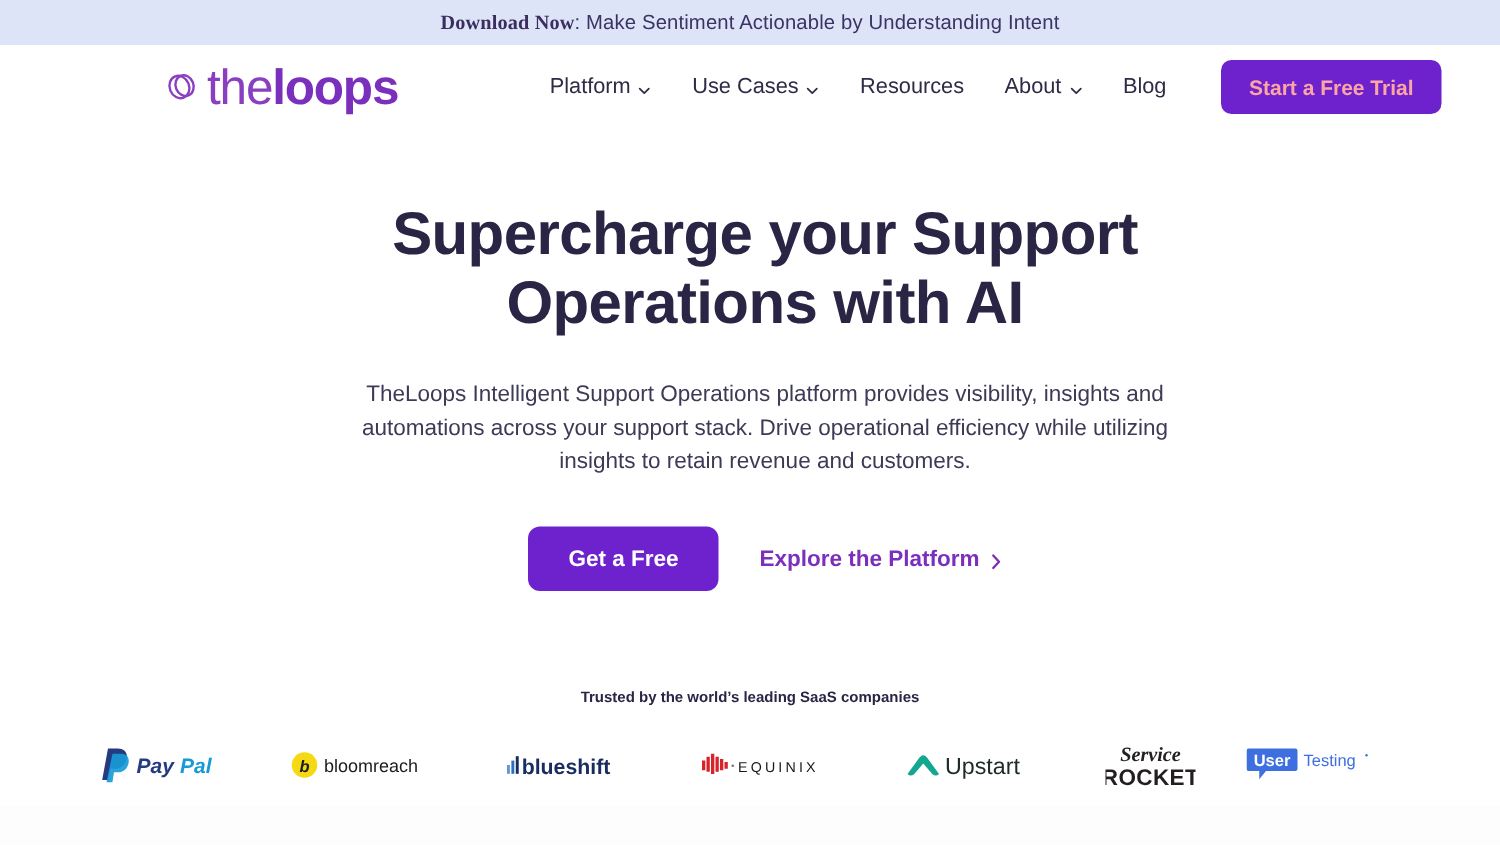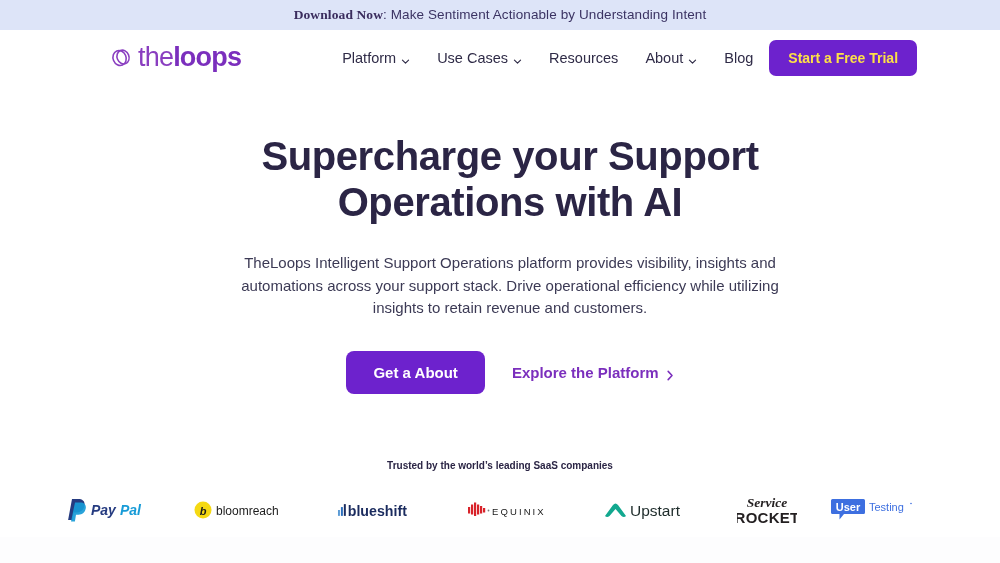--- a/index.html
+++ b/index.html
@@ -28,21 +28,21 @@
   .site-header {
     height: 55px;
     background: #ffffff;
     display: flex;
     align-items: center;
     padding: 0 0 0 108px;
   }
   .brand { display: flex; align-items: center; gap: 4px; text-decoration: none; }
   .brand-mark { width: 26px; height: 26px; display: block; }
   .brand-text {
-    font-size: 27px;
+    font-size: 33px;
     letter-spacing: -0.8px;
     line-height: 1;
     color: #8a3ec0;
     font-weight: 400;
     white-space: nowrap;
   }
   .brand-text b { font-weight: 800; color: #7b2fbd; }
 
   .main-nav {
     display: flex;
@@ -56,23 +56,23 @@
     gap: 5px;
     font-size: 14.5px;
     color: #2f2b47;
     text-decoration: none;
     white-space: nowrap;
     cursor: pointer;
   }
   .chev { display: block; width: 9px; height: 9px; }
 
   .trial-btn {
-    margin-left: 16px;
+    margin-left: 36px;
     background: #6d22cd;
-    color: #fde047;
+    color: #fca5a5;
     font-size: 14px;
     font-weight: 700;
     border: none;
     border-radius: 7px;
     padding: 10px 19px;
     cursor: pointer;
     white-space: nowrap;
   }
 
   
@@ -218,21 +218,21 @@
 
 <section class="hero">
   <h1 class="hero-title">
     <span>Supercharge your Support</span><br>
     <span>Operations with AI</span>
   </h1>
 
   <p class="hero-sub">TheLoops Intelligent Support Operations platform provides visibility, insights and automations across your support stack. Drive operational efficiency while utilizing insights to retain revenue and customers.</p>
 
   <div class="hero-cta">
-    <button class="demo-btn">Get a About</button>
+    <button class="demo-btn">Get a Free</button>
     <a class="explore-link" href="#">
       <span>Explore the Platform</span>
       <span class="arrow">
         <svg viewBox="0 0 8 12" width="8" height="11">
             <path d="M2 1.5 6.2 6 2 10.5" fill="none" stroke="#7b2fbd" stroke-width="1.7" stroke-linecap="round" stroke-linejoin="round"></path>
           </svg>
       </span>
     </a>
   </div>
 </section>

